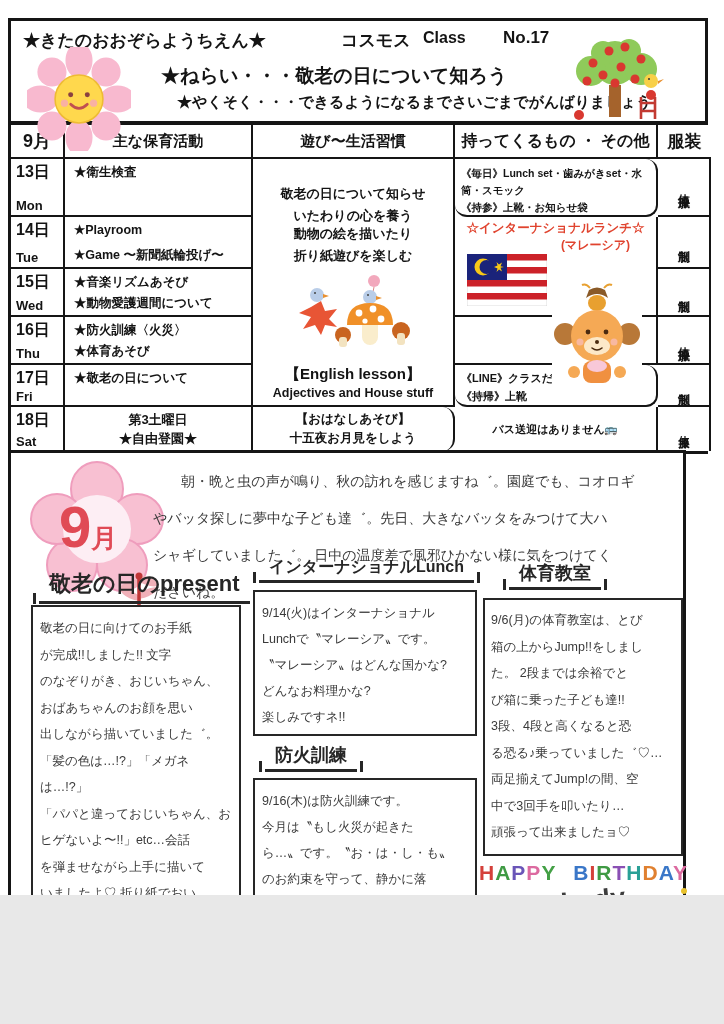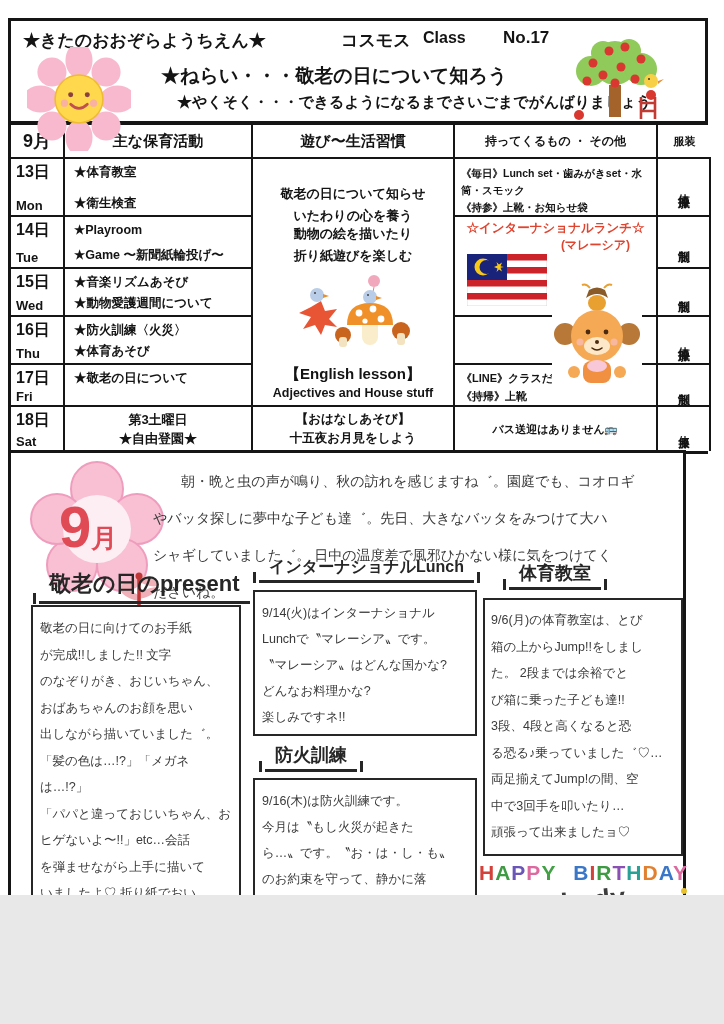--- a/index.html
+++ b/index.html
@@ -1,20 +1,20 @@
 <!DOCTYPE html>
 <html><head>
 <meta charset="utf-8">
 <style>
   html,body{margin:0;padding:0;background:#e8e8e8;}
   .page{position:relative;width:724px;height:895px;background:#ffffff;
         font-family:Liberation Sans, sans-serif;color:#141414;overflow:hidden;}
   .b{font-weight:700;}
   .abs{position:absolute;}
-  .pre{white-space:pre-line;}
+  .pre{white-space:pre-line;border-radius:12px;}
   .hand{color:#3a3a3a;}
   
   .header-box{position:absolute;left:8px;top:18px;width:694px;height:100px;border:3px solid #151515;background:#fff;}
   .hline{position:absolute;font-weight:700;}
   
   .sched{position:absolute;left:8px;top:122px;width:700px;border:3px solid #151515;
          display:grid;grid-template-columns:54px 188px 202px 203px 53px;
          grid-template-rows:34px 58px 52px 48px 48px 42px 44px;box-sizing:border-box;background:#fff;}
   .tc{border-right:2px solid #151515;border-bottom:2px solid #151515;position:relative;box-sizing:border-box;background:#fff;}
   .tc.nr{border-right:none;}  .tc.nb{border-bottom:none;}
@@ -102,22 +102,22 @@
       <circle cx="86" cy="42" r="1" fill="#333"></circle>
       <path d="M78 60 L78 82 M92 60 L92 82 M78 66 L92 66 M78 74 L92 74" stroke="#c23a32" stroke-width="2.6" fill="none"></path>
     </svg>
   </div>
 
   <div class="sched">
 
     <div class="tc th" style="grid-area:1/1;font-size:18px;">9月</div>
     <div class="tc th" style="grid-area:1/2;font-size:15px;">主な保育活動</div>
     <div class="tc th" style="grid-area:1/3;font-size:15px;">遊び〜生活習慣</div>
-    <div class="tc th" style="grid-area:1/4;font-size:12px;">持ってくるもの ・ その他</div>
-    <div class="tc th nr" style="grid-area:1/5;font-size:11px;">服装</div>
+    <div class="tc th" style="grid-area:1/4;font-size:16px;">持ってくるもの ・ その他</div>
+    <div class="tc th nr" style="grid-area:1/5;font-size:17px;">服装</div>
 
     <div class="tc datec" style="grid-area:2/1">
         <span class="d">13日</span>
         <span class="w">Mon</span>
       </div>
     <div class="tc datec" style="grid-area:3/1">
         <span class="d">14日</span>
         <span class="w">Tue</span>
       </div>
     <div class="tc datec" style="grid-area:4/1">
@@ -131,21 +131,20 @@
     <div class="tc datec" style="grid-area:6/1">
         <span class="d">17日</span>
         <span class="w">Fri</span>
       </div>
     <div class="tc datec nb" style="grid-area:7/1">
         <span class="d">18日</span>
         <span class="w">Sat</span>
       </div>
 
     <div class="tc actc" style="grid-area:2/2">
-        <span>★体育教室</span>
         <span>★衛生検査</span>
       </div>
     <div class="tc actc" style="grid-area:3/2">
         <span>★Playroom</span>
         <span>★Game 〜新聞紙輪投げ〜</span>
       </div>
     <div class="tc actc" style="grid-area:4/2">
         <span>★音楽リズムあそび</span>
         <span>★動物愛護週間について</span>
       </div>

